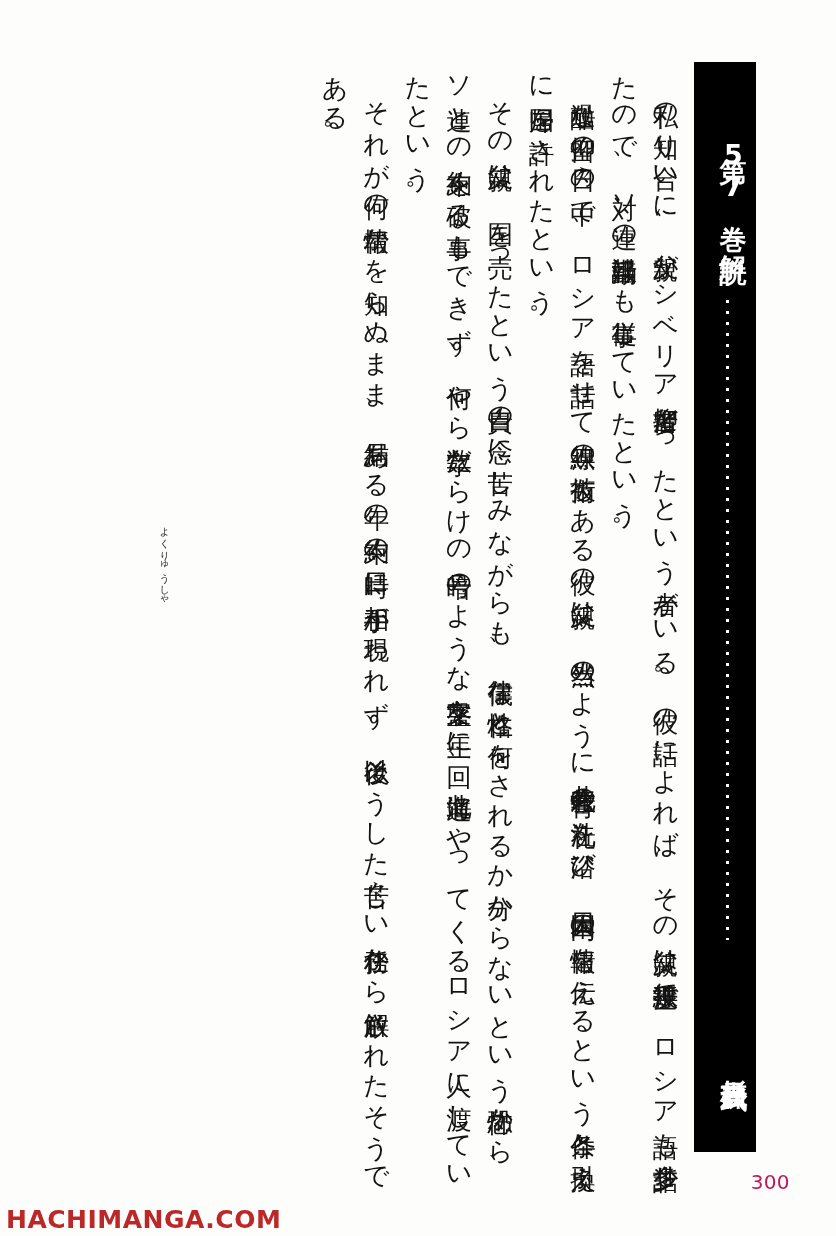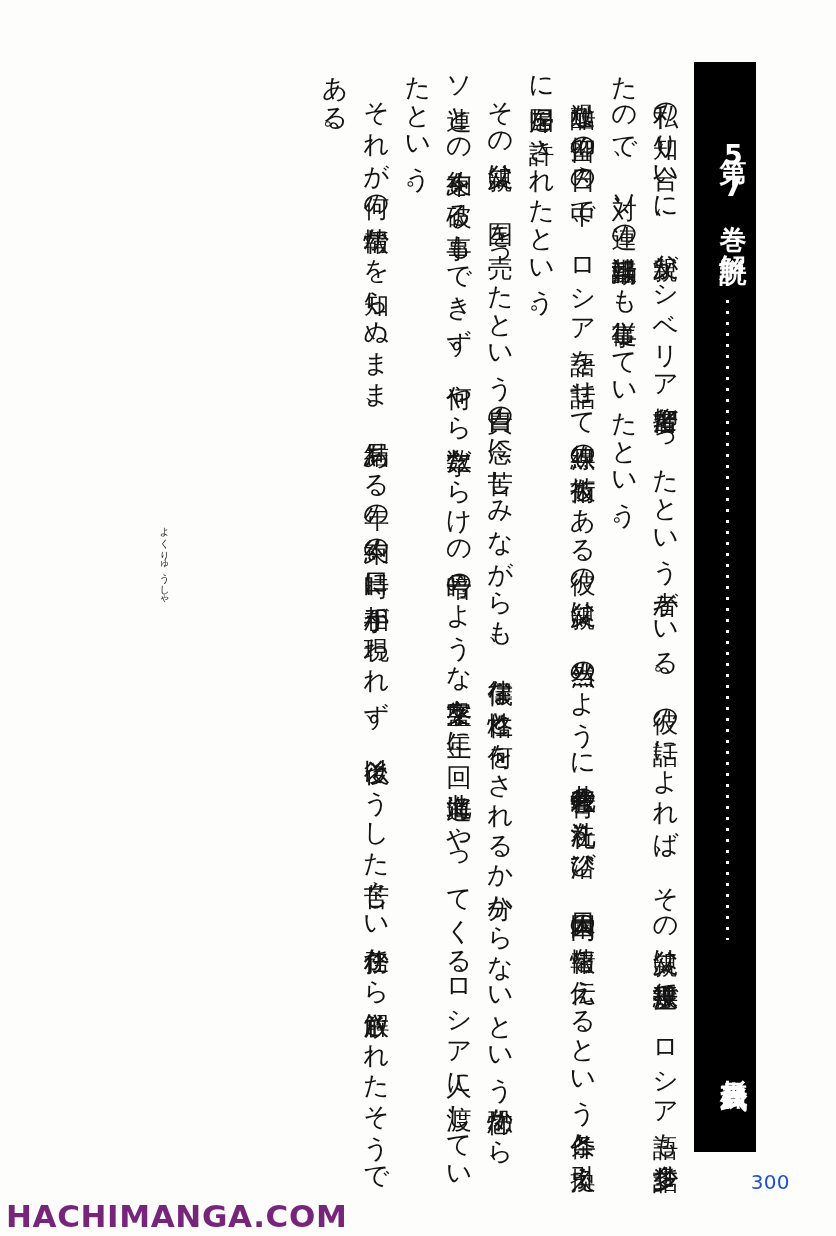--- a/index.html
+++ b/index.html
@@ -106,34 +106,34 @@
       rgba(0,0,0,0) 3px, rgba(0,0,0,0) 11px
     );
   }
 
   
   #page-number {
     position: absolute;
     right: 46px;
     bottom: 42px;
     font-size: 20px;
-    color: #1d4ed8;
+    color: #be185d;
     font-family: "DejaVu Sans", "Liberation Sans", sans-serif;
     letter-spacing: 0.02em;
   }
 
   
   #watermark {
     position: absolute;
     left: 6px;
     bottom: 2px;
-    font-size: 31px;
+    font-size: 25px;
     font-weight: bold;
     letter-spacing: 0.02em;
-    color: #701a75;
+    color: #b91c1c;
     font-family: "DejaVu Sans", "Liberation Sans", sans-serif;
     opacity: 0.95;
   }
 </style>
 </head>
 <body>
 
 <div id="page">
 
   <div id="title-band"></div>

